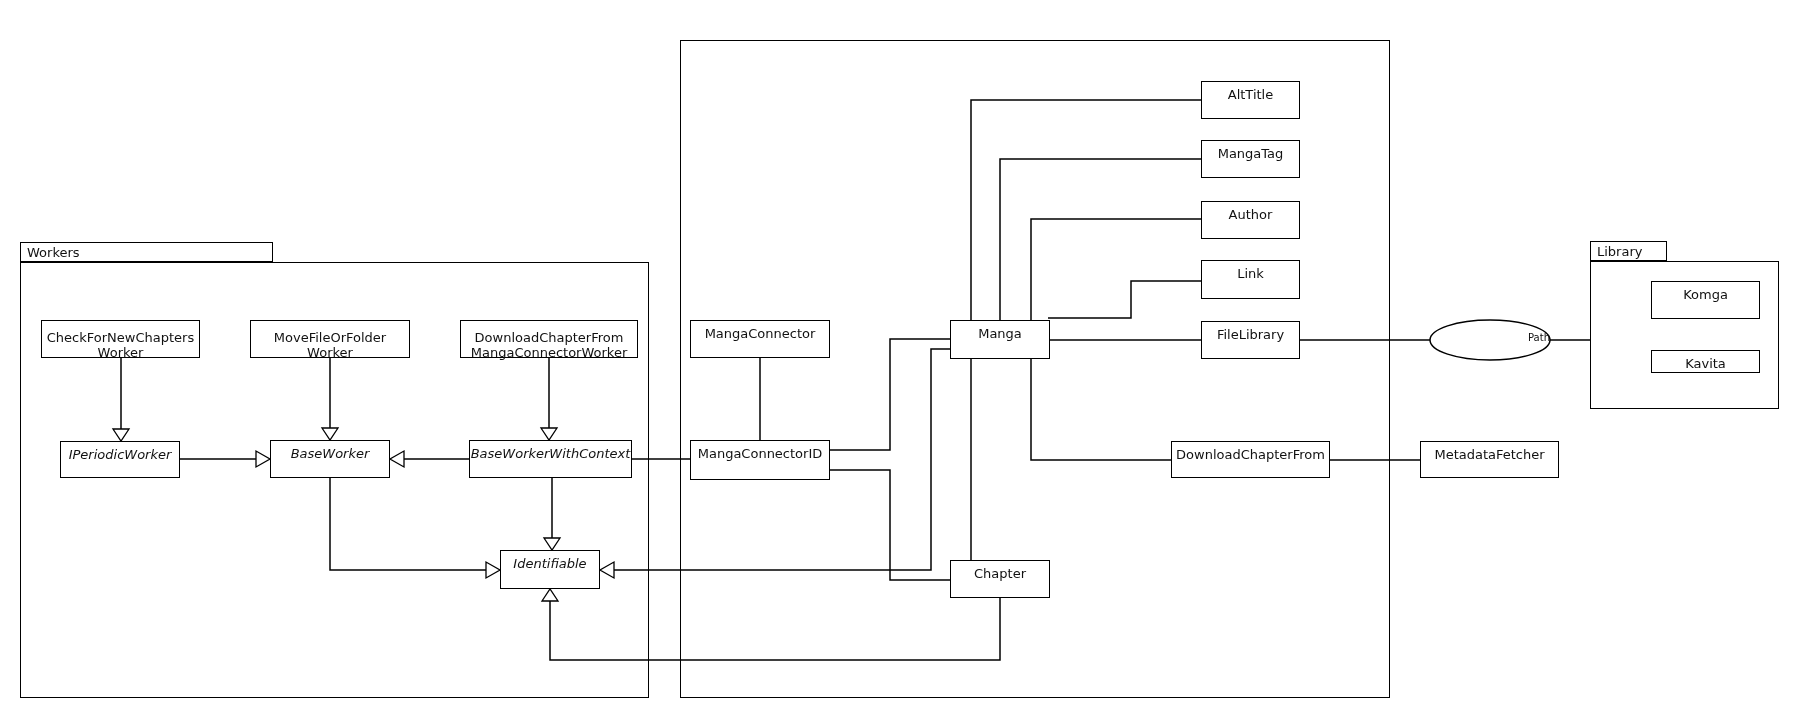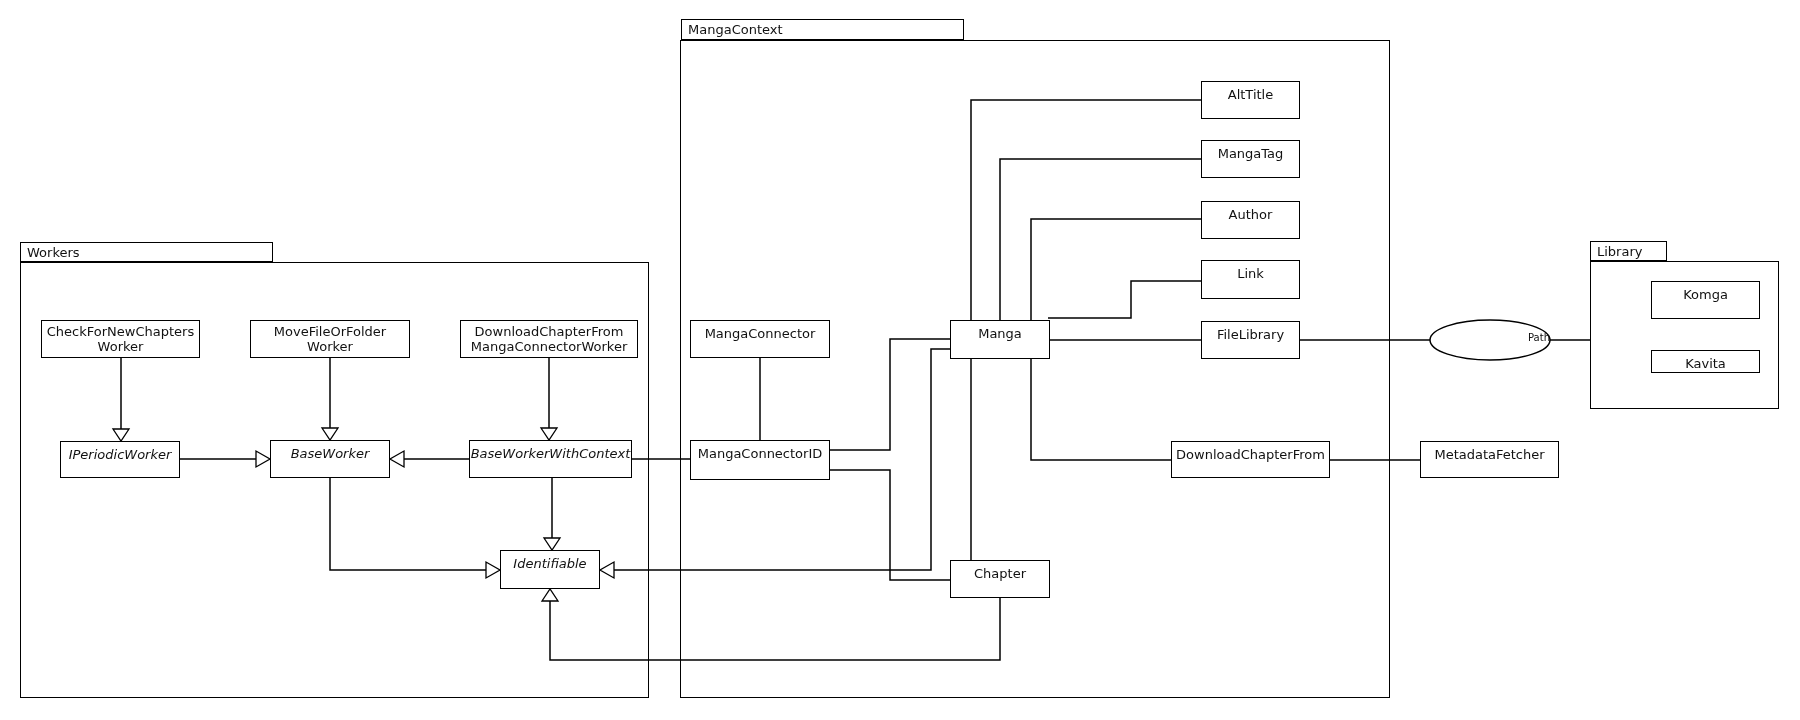--- a/index.html
+++ b/index.html
@@ -9,21 +9,21 @@
   .wires polyline{fill:none;stroke:#000;stroke-width:1.5;}
   .wires path.tri{fill:#fff;stroke:#000;stroke-width:1.3;}
   .wires ellipse{fill:#fff;stroke:#000;stroke-width:1.5;}
   .pkg-tab{position:absolute;z-index:1;box-sizing:border-box;border:1.5px solid #000;
            background:#fff;font-size:13px;line-height:17px;padding:1px 0 0 6px;}
   .pkg-body{position:absolute;z-index:1;box-sizing:border-box;border:1.5px solid #000;
             background:transparent;}
   .node{position:absolute;z-index:2;box-sizing:border-box;border:1.5px solid #000;
         background:#fff;font-size:13px;line-height:15px;text-align:center;
         padding-top:5px;white-space:nowrap;}
-  .node.two-line{padding-top:3px;}
+  .node.two-line{padding-top:9px;}
   .node.italic{font-style:italic;}
   .ellipse-label{position:absolute;z-index:2;font-size:10px;text-align:right;background:transparent;}
 </style>
 </head>
 <body>
 
 <div class="canvas">
 
   <svg class="wires" width="1800" height="720" viewBox="0 0 1800 720">
 
@@ -64,23 +64,20 @@
     <polyline points="1330,460 1420,460"></polyline>
 
     <ellipse cx="1490" cy="340" rx="60" ry="20"></ellipse>
   </svg>
 
   <div class="pkg-tab" style="left:20px;top:242px;width:253px;height:20px">
     <span>Workers</span>
   </div>
   <div class="pkg-body" style="left:20px;top:262px;width:629px;height:436px"></div>
 
-  <div class="pkg-tab" style="left:681px;top:19px;width:283px;height:21px">
-    <span>MangaContext</span>
-  </div>
   <div class="pkg-body" style="left:680px;top:40px;width:710px;height:658px"></div>
 
   <div class="pkg-tab" style="left:1590px;top:241px;width:77px;height:20px">
     <span>Library</span>
   </div>
   <div class="pkg-body" style="left:1590px;top:261px;width:189px;height:148px"></div>
 
   <div class="node two-line" style="left:41px;top:320px;width:159px;height:38px">
     <div>CheckForNewChapters</div>
     <div>Worker</div>

